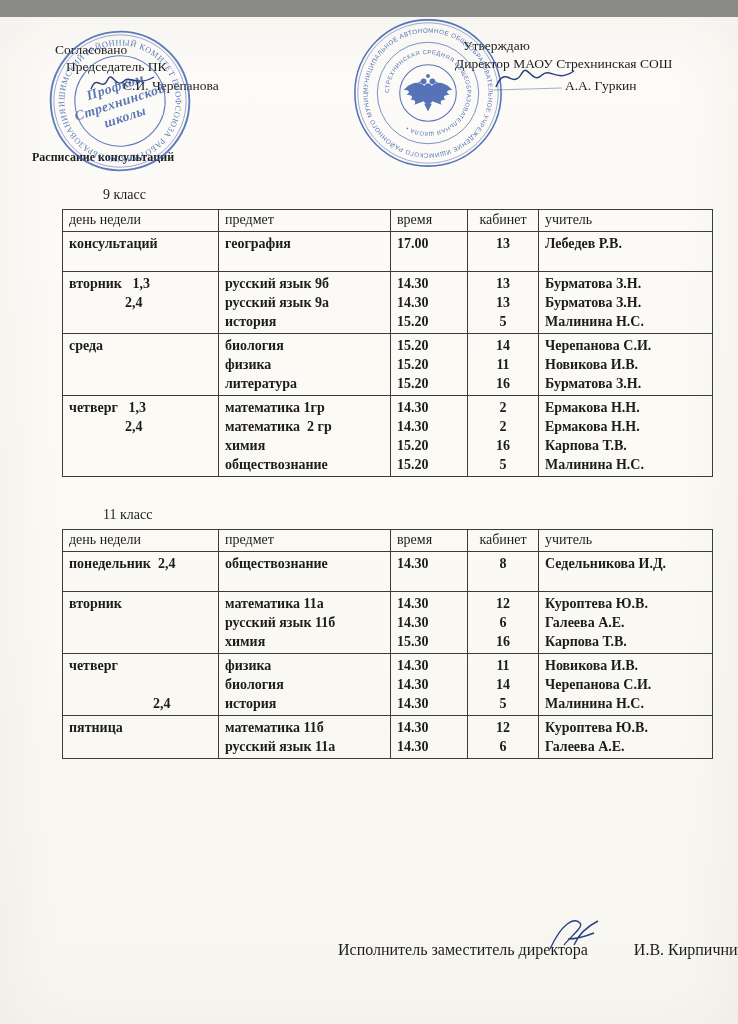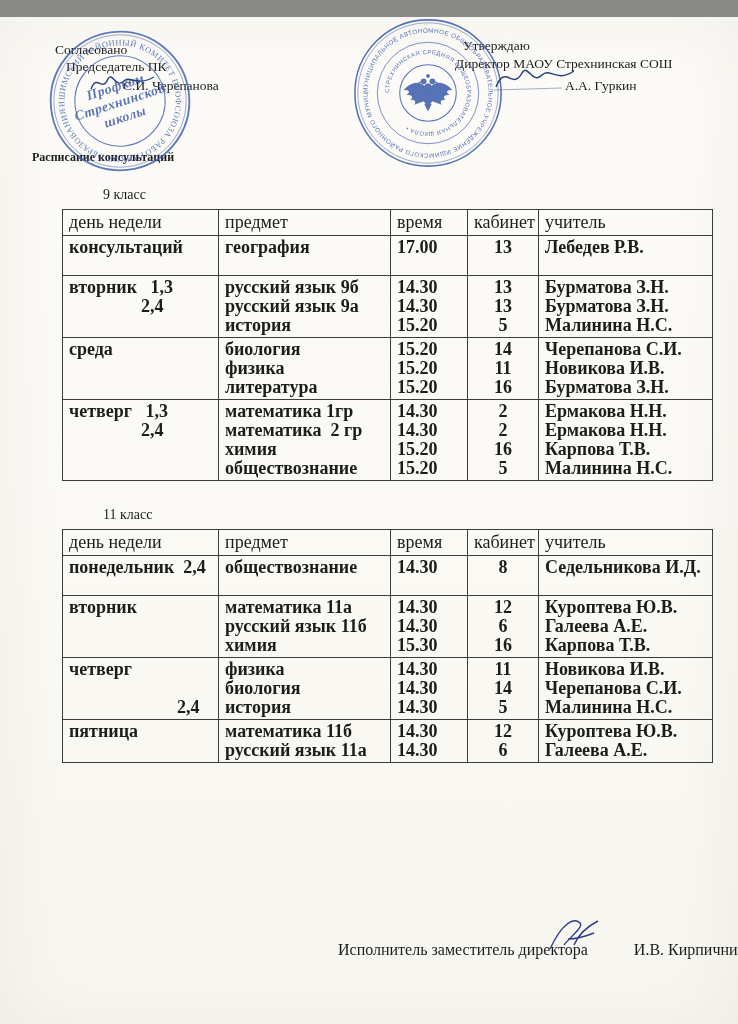--- a/index.html
+++ b/index.html
@@ -22,21 +22,21 @@
   .stamp{position:absolute;z-index:3;pointer-events:none;}
   .stamp-left{left:36px;top:0px;width:168px;height:168px;opacity:.8;transform:rotate(-6deg);}
   .stamp-center{left:350px;top:-2px;width:156px;height:156px;opacity:.85;}
   
   .title{position:absolute;left:32px;top:131px;width:706px;text-align:left;font-weight:bold;font-size:12px;line-height:19px;z-index:2;}
   
   .caption{position:absolute;left:103px;font-weight:normal;font-size:14px;}
   .cap9{top:170px;}
   .cap11{top:490px;}
   
-  table.sched{position:absolute;left:62px;width:650px;border-collapse:collapse;table-layout:fixed;font-size:18px;}
+  table.sched{position:absolute;left:62px;width:650px;border-collapse:collapse;table-layout:fixed;font-size:14px;}
   .t9{top:192px;}
   .t11{top:512px;}
   table.sched th, table.sched td{border:1px solid #3c3c38;vertical-align:top;padding:2px 6px;}
   table.sched th{font-weight:normal;text-align:left;height:17px;}
   table.sched th.c3{text-align:center;}
   table.sched tbody td{font-weight:bold;}
   table.sched td.c3{text-align:center;}
   .cl{min-height:19px;line-height:19px;white-space:pre-wrap;}
   tr.tall td{padding-bottom:18px;}
   

